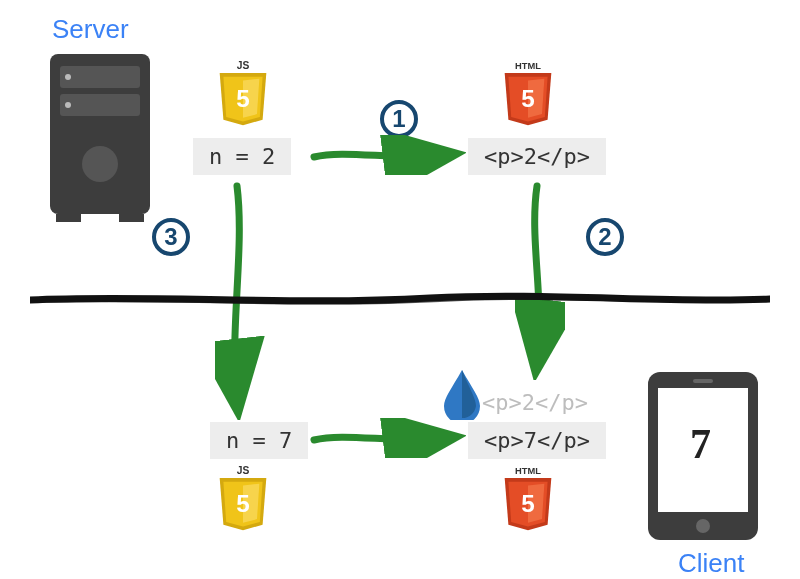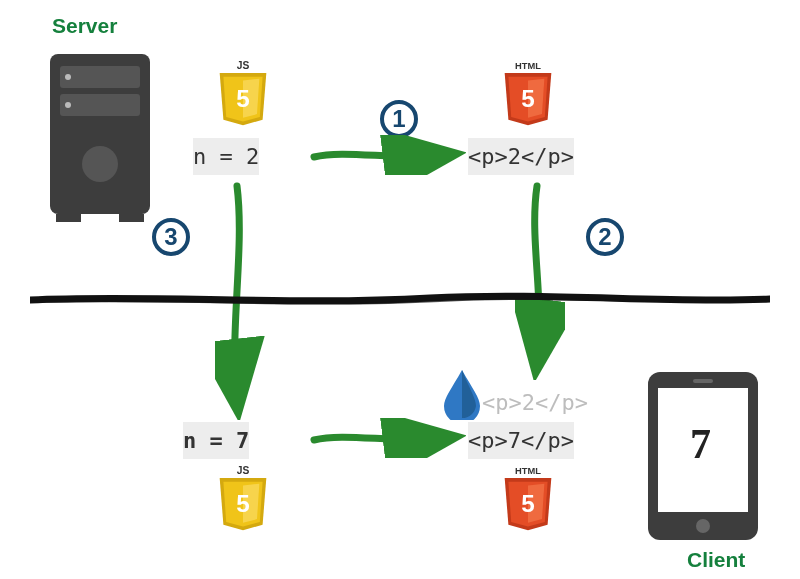--- a/index.html
+++ b/index.html
@@ -7,28 +7,28 @@
     margin: 0;
     width: 800px;
     height: 579px;
     position: relative;
     font-family: "Helvetica Neue", Helvetica, Arial, sans-serif;
     background: #fff;
     overflow: hidden;
   }
   .lbl {
     position: absolute;
-    font-size: 21px;
-    color: #15803d;
-    font-weight: 700;
+    font-size: 26px;
+    color: #3b82f6;
+    font-weight: 400;
   }
   .code-box {
     position: absolute;
     background: #ededed;
-    padding: 6px 0;
+    padding: 6px 16px;
     font-family: "Menlo", "Consolas", monospace;
     font-size: 22px;
     color: #333;
     white-space: nowrap;
   }
   .code-ghost {
     position: absolute;
     font-family: "Menlo", "Consolas", monospace;
     font-size: 22px;
     color: #bdbdbd;
@@ -133,21 +133,21 @@
   <path d="M4 12 C 130 8, 280 18, 410 11 C 530 5, 650 15, 736 11" stroke="#111" stroke-width="2" fill="none" opacity="0.7"></path>
 </svg>
 
 <svg class="drop" style="left:442px; top:368px;" width="40" height="52">
   <path d="M20 2 C 30 20, 38 30, 38 38 A18 18 0 1 1 2 38 C 2 30, 10 20, 20 2 Z" fill="#2f78c4"></path>
   <path d="M20 2 C 26 18, 34 30, 34 38 A14 14 0 0 1 20 50 L20 2 Z" fill="#216099"></path>
 </svg>
 
 <div class="code-ghost" style="left:482px; top:390px;">&lt;p&gt;2&lt;/p&gt;</div>
 
-<div class="code-box" style="left:183px; top:422px;font-weight:bold;">n = 7</div>
+<div class="code-box" style="left:210px; top:422px;">n = 7</div>
 <div class="code-box" style="left:468px; top:422px; font-weight:400;">&lt;p&gt;7&lt;/p&gt;</div>
 
 <svg class="arrow" style="left:306px; top:418px;" width="160" height="40">
   <defs>
       <marker id="ah4" markerWidth="14" markerHeight="14" refX="9" refY="5" orient="auto">
         <path d="M0,0 L12,5 L0,10 Z" fill="#2a8a2e"></path>
       </marker>
     </defs>
   <path d="M8 22 C 40 14, 90 26, 140 20" stroke="#2a8a2e" stroke-width="7" fill="none" stroke-linecap="round" marker-end="url(#ah4)"></path>
 </svg>
@@ -169,13 +169,13 @@
 </svg>
 
 <svg class="phone-icon" style="left:648px; top:372px;" width="110" height="172">
   <rect x="0" y="0" width="110" height="168" rx="12" fill="#3d3d3d"></rect>
   <rect x="10" y="16" width="90" height="124" fill="#fff"></rect>
   <circle cx="55" cy="154" r="7" fill="#666"></circle>
   <rect x="45" y="7" width="20" height="4" rx="2" fill="#666"></rect>
 </svg>
 <div class="phone-num" style="left:690px; top:420px;">7</div>
 
-<div class="lbl" style="left:678px; top:548px;margin-left:9px;">Client</div>
+<div class="lbl" style="left:678px; top:548px;">Client</div>
 
 </body></html>

